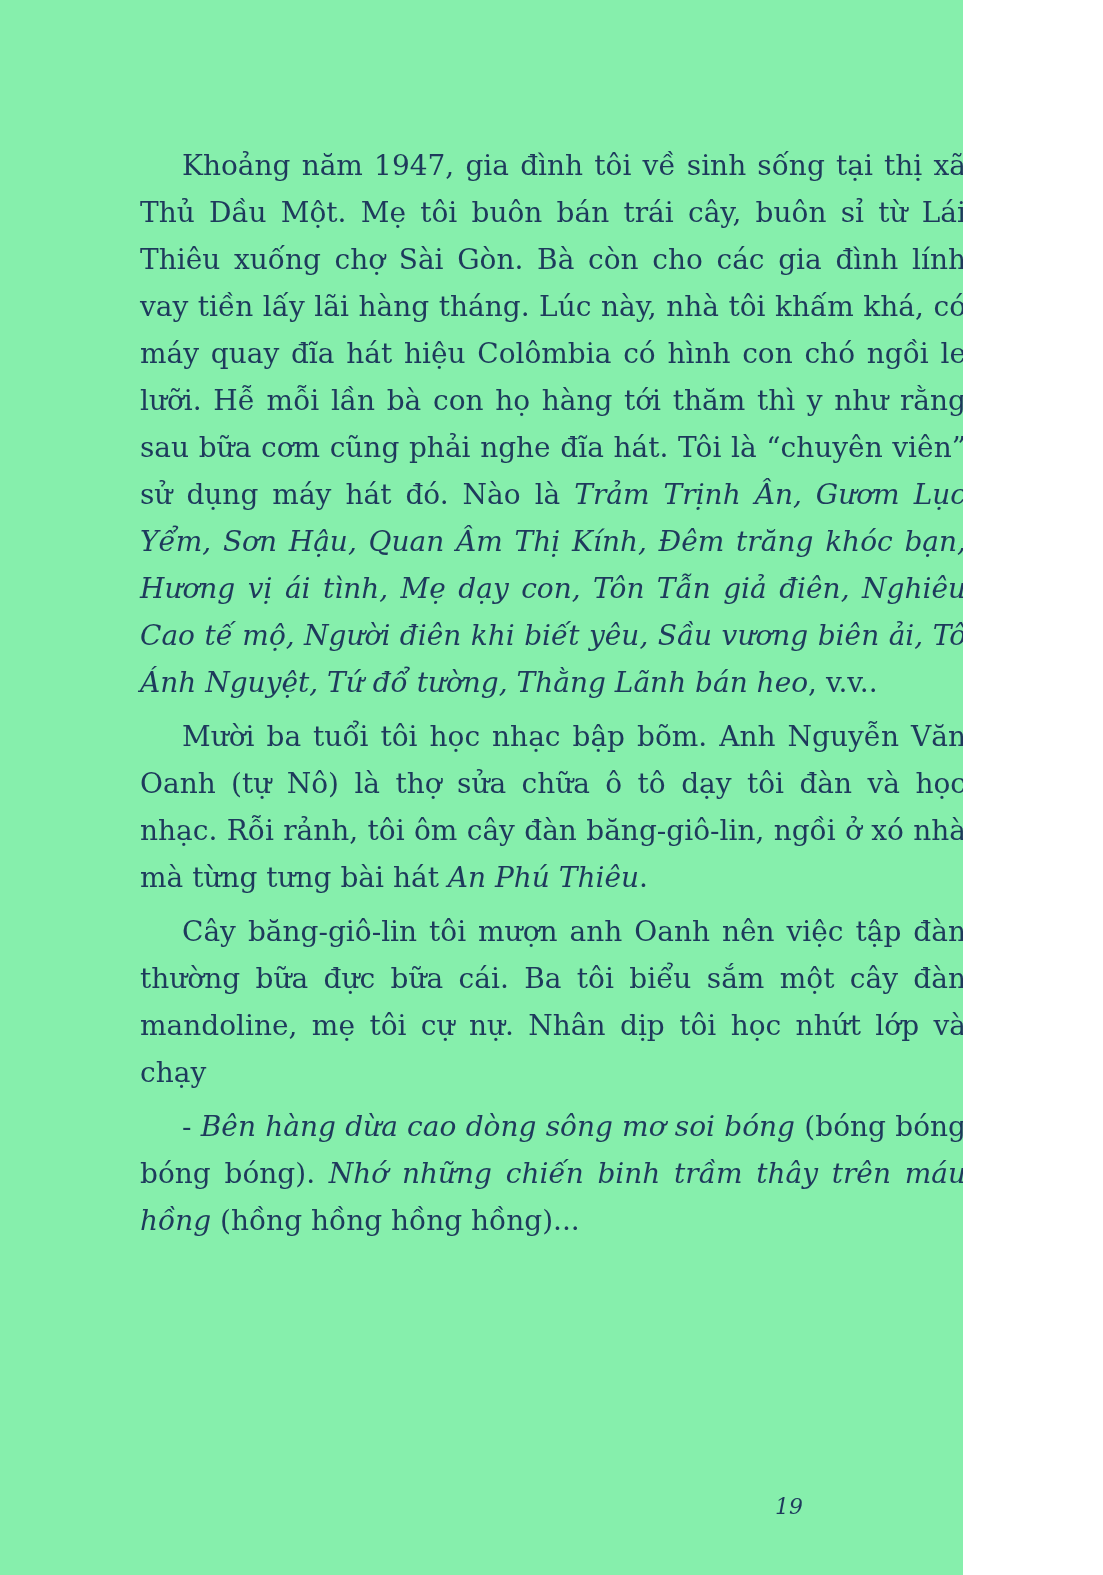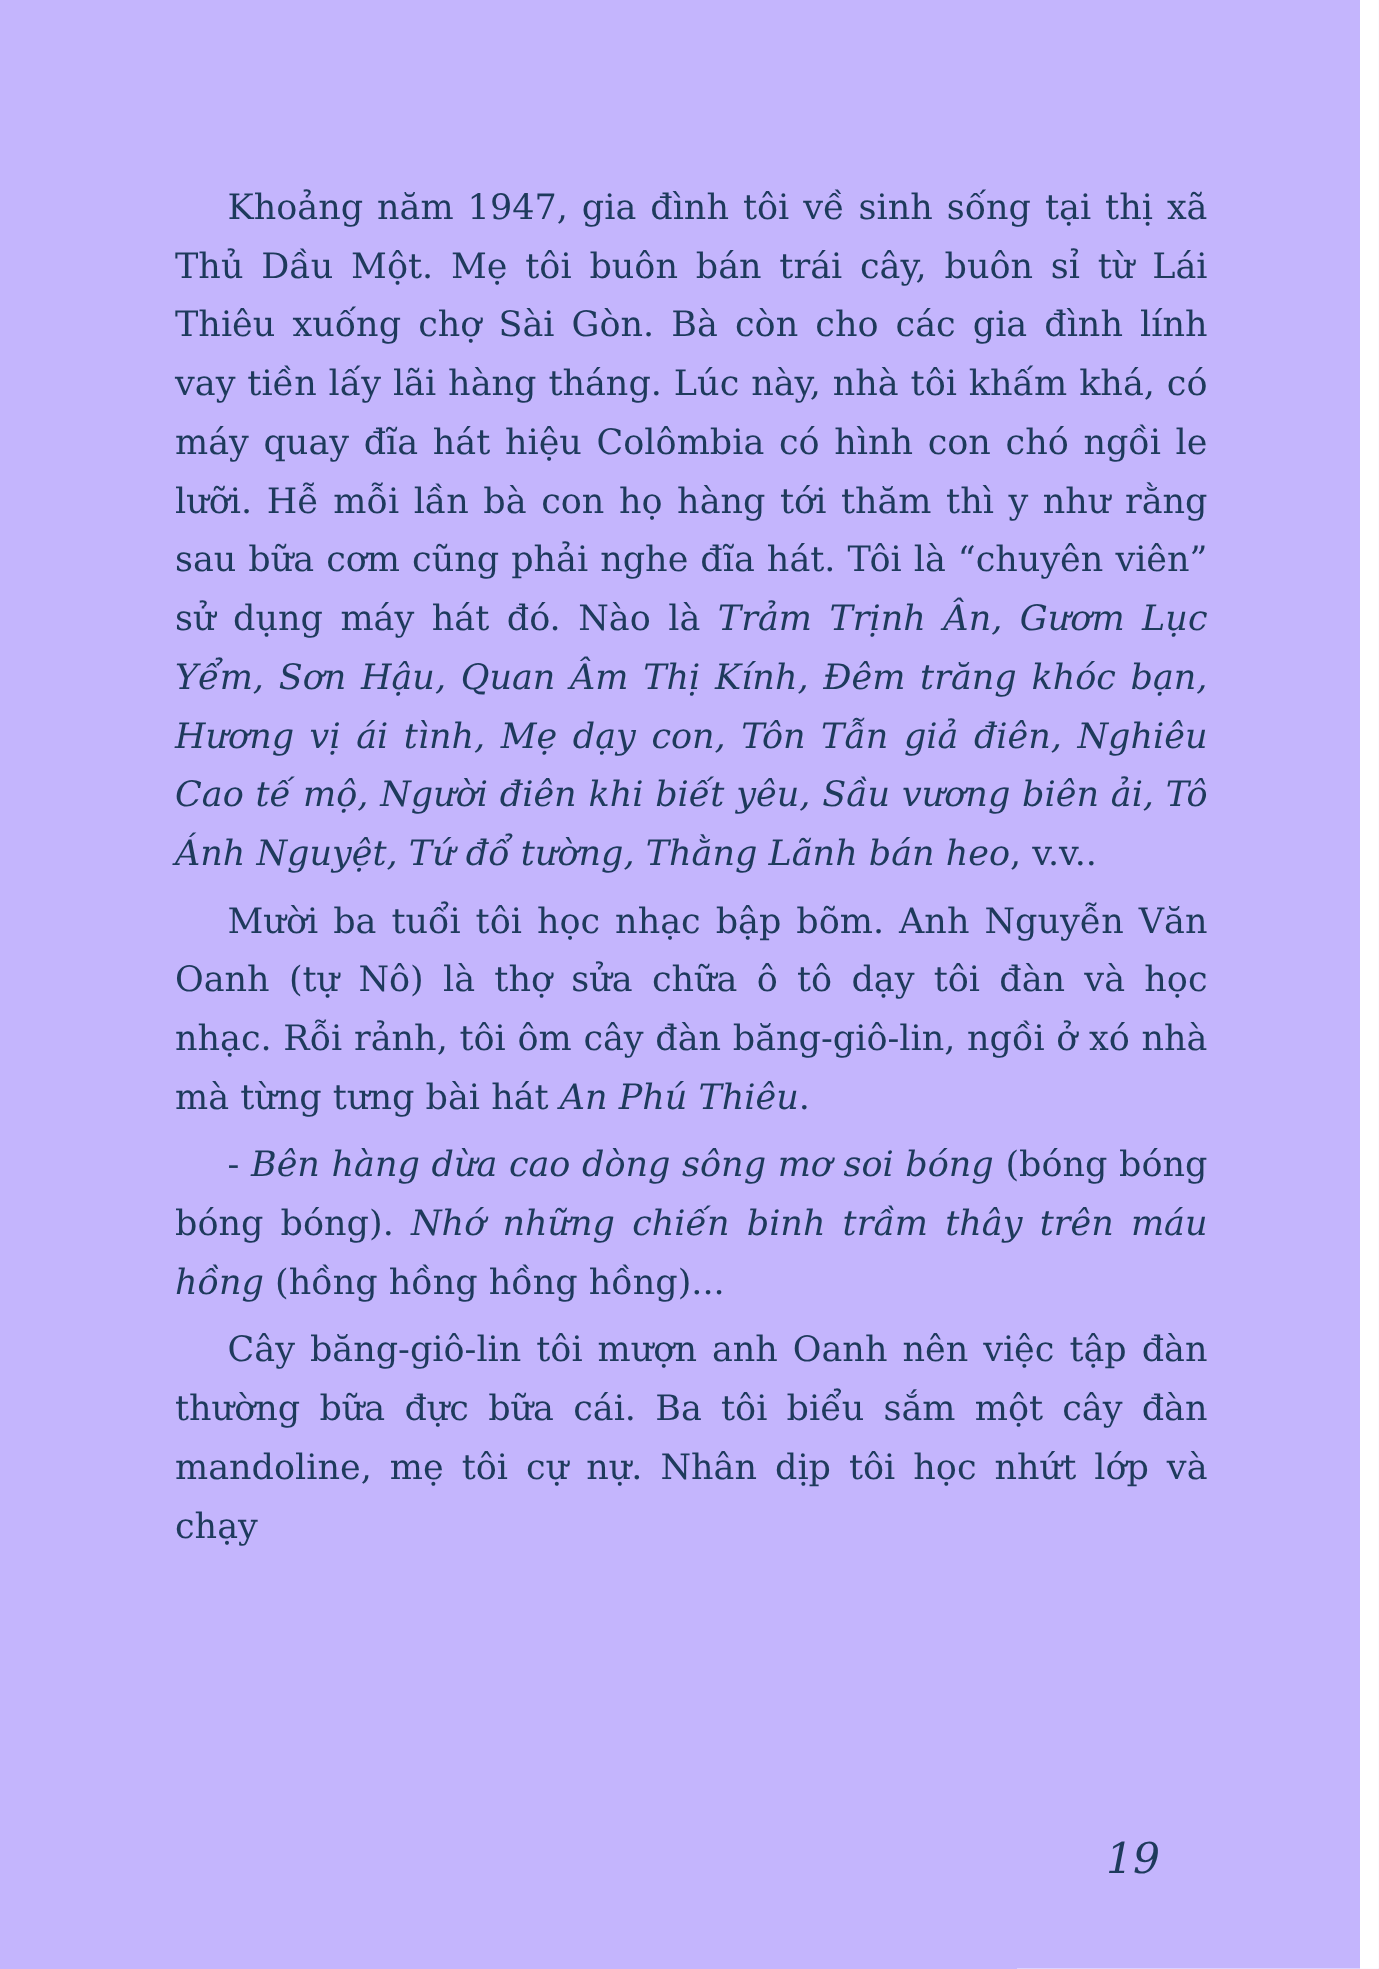--- a/index.html
+++ b/index.html
@@ -2,23 +2,23 @@
 <html><head>
 <meta charset="utf-8">
 <style>
   html, body {
     margin: 0;
     padding: 0;
     background: #ffffff;
   }
   .page {
     position: relative;
-    width: 1088px;
+    width: 963px;
     height: 1575px;
-    background: #c4b5fd;
+    background: #86efac;
     overflow: hidden;
     font-family: "DejaVu Serif", "Liberation Serif", serif;
   }
   .content {
     position: absolute;
     left: 140px;
     top: 142px;
     width: 826px;
     color: #1e3a5c;
     font-size: 28px;
@@ -29,30 +29,30 @@
   .content p {
     margin: 0 0 7px 0;
     text-indent: 42px;
   }
   .content i {
     font-style: italic;
   }
   .page-number {
     position: absolute;
     right: 160px;
-    bottom: 68px;
+    bottom: 56px;
     color: #1e3a5c;
-    font-size: 34px;
+    font-size: 22px;
     font-style: italic;
   }
 </style>
 </head>
 <body>
 
 <div class="page">
   <div class="content">
     <p><span>Khoảng năm 1947, gia đình tôi về sinh sống tại thị xã Thủ Dầu Một. Mẹ tôi buôn bán trái cây, buôn sỉ từ Lái Thiêu xuống chợ Sài Gòn. Bà còn cho các gia đình lính vay tiền lấy lãi hàng tháng. Lúc này, nhà tôi khấm khá, có máy quay đĩa hát hiệu Colômbia có hình con chó ngồi le lưỡi. Hễ mỗi lần bà con họ hàng tới thăm thì y như rằng sau bữa cơm cũng phải nghe đĩa hát. Tôi là “chuyên viên” sử dụng máy hát đó. Nào là </span><i>Trảm Trịnh Ân, Gươm Lục Yểm, Sơn Hậu, Quan Âm Thị Kính, Đêm trăng khóc bạn, Hương vị ái tình, Mẹ dạy con, Tôn Tẫn giả điên, Nghiêu Cao tế mộ, Người điên khi biết yêu, Sầu vương biên ải, Tô Ánh Nguyệt, Tứ đổ tường, Thằng Lãnh bán heo</i><span>, v.v..</span></p>
     <p><span>Mười ba tuổi tôi học nhạc bập bõm. Anh Nguyễn Văn Oanh (tự Nô) là thợ sửa chữa ô tô dạy tôi đàn và học nhạc. Rỗi rảnh, tôi ôm cây đàn băng-giô-lin, ngồi ở xó nhà mà từng tưng bài hát </span><i>An Phú Thiêu</i><span>.</span></p>
+    <p><span>Cây băng-giô-lin tôi mượn anh Oanh nên việc tập đàn thường bữa đực bữa cái. Ba tôi biểu sắm một cây đàn mandoline, mẹ tôi cự nự. Nhân dịp tôi học nhứt lớp và chạy</span></p>
     <p><span>- </span><i>Bên hàng dừa cao dòng sông mơ soi bóng</i><span> (bóng bóng bóng bóng). </span><i>Nhớ những chiến binh trầm thây trên máu hồng</i><span> (hồng hồng hồng hồng)...</span></p>
-    <p><span>Cây băng-giô-lin tôi mượn anh Oanh nên việc tập đàn thường bữa đực bữa cái. Ba tôi biểu sắm một cây đàn mandoline, mẹ tôi cự nự. Nhân dịp tôi học nhứt lớp và chạy</span></p>
   </div>
   <div class="page-number">19</div>
 </div>
 
 </body></html>

